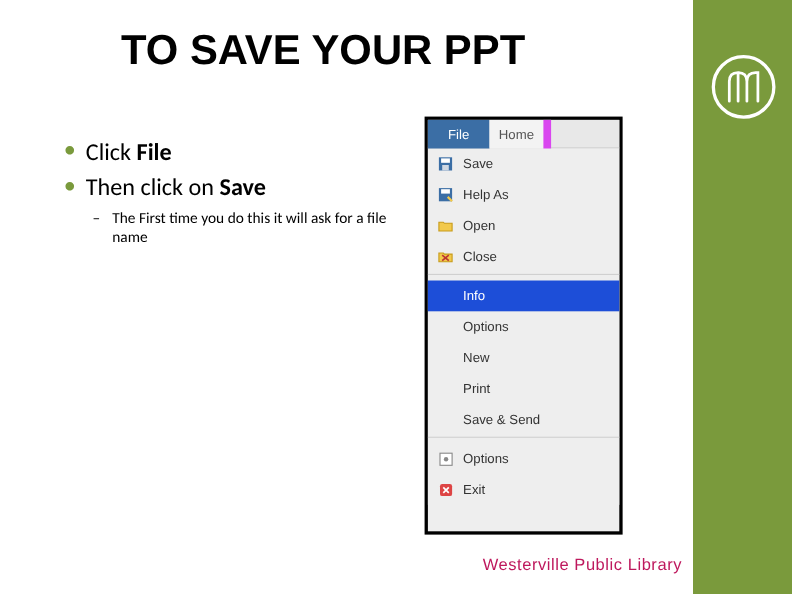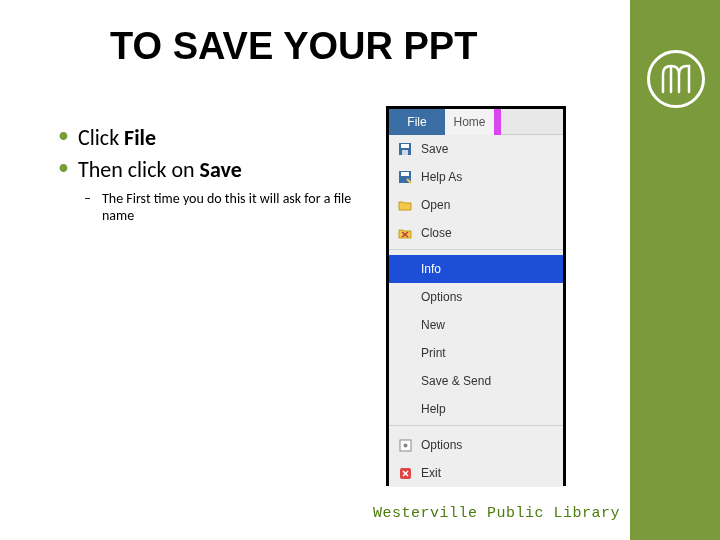--- a/index.html
+++ b/index.html
@@ -24,21 +24,21 @@
   .tab{height:26px;display:flex;align-items:center;justify-content:center;font-size:12px;font-family:'Segoe UI',Tahoma,sans-serif}
   .tab-file{width:56px;background:#3b6ea5;color:#fff;font-weight:400}
   .tab-home{width:56px;background:#f3f3f3;color:#555;border-right:7px solid #d946ef}
   .menu-body{background:#eee}
   .menu-item{height:28px;display:flex;align-items:center;padding-left:8px;font-size:12px;font-family:'Segoe UI',Tahoma,sans-serif;color:#333;gap:8px;border-bottom:0}
   .menu-item.sel{background:#1d4ed8;color:#fff}
   .sep{height:6px;border-top:1px solid #d0d0d0;margin-top:2px}
   .ico{width:16px;height:16px;display:inline-flex;align-items:center;justify-content:center;font-size:12px}
   .ico svg{display:block}
 
-  .footer-logo{position:absolute;right:100px;bottom:18px;font-size:15px;color:#4d7c0f;font-family:Liberation Mono, monospace;letter-spacing:.5px}
+  .footer-logo{position:absolute;right:100px;bottom:18px;font-size:15px;color:#be185d;font-family:Liberation Sans, sans-serif;letter-spacing:.5px}
 </style>
 </head>
 <body>
 
 <div class="slide">
 
   <div class="sidebar">
     <div class="logo-circ">
       <svg width="34" height="30" viewBox="0 0 34 30">
           <path d="M4 28 L4 10 Q4 2 12 2 L12 28 M12 2 Q20 2 20 10 L20 28 M20 10 Q20 2 28 2 L30 2 L30 28" stroke="#fff" stroke-width="2.5" fill="none" stroke-linecap="round"></path>
@@ -120,24 +120,20 @@
         <span>New</span>
       </div>
       <div class="menu-item">
         <span class="ico"></span>
         <span>Print</span>
       </div>
       <div class="menu-item">
         <span class="ico"></span>
         <span>Save &amp; Send</span>
       </div>
-      <div class="menu-item">
-        <span class="ico"></span>
-        <span>Help</span>
-      </div>
       <div class="sep"></div>
       <div class="menu-item">
         <span class="ico">
             <svg width="13" height="13">
               <rect x="1" y="1" width="11" height="11" fill="#fff" stroke="#888"></rect>
               <circle cx="6.5" cy="6.5" r="2" fill="#888"></circle>
             </svg>
           </span>
         <span>Options</span>
       </div>

